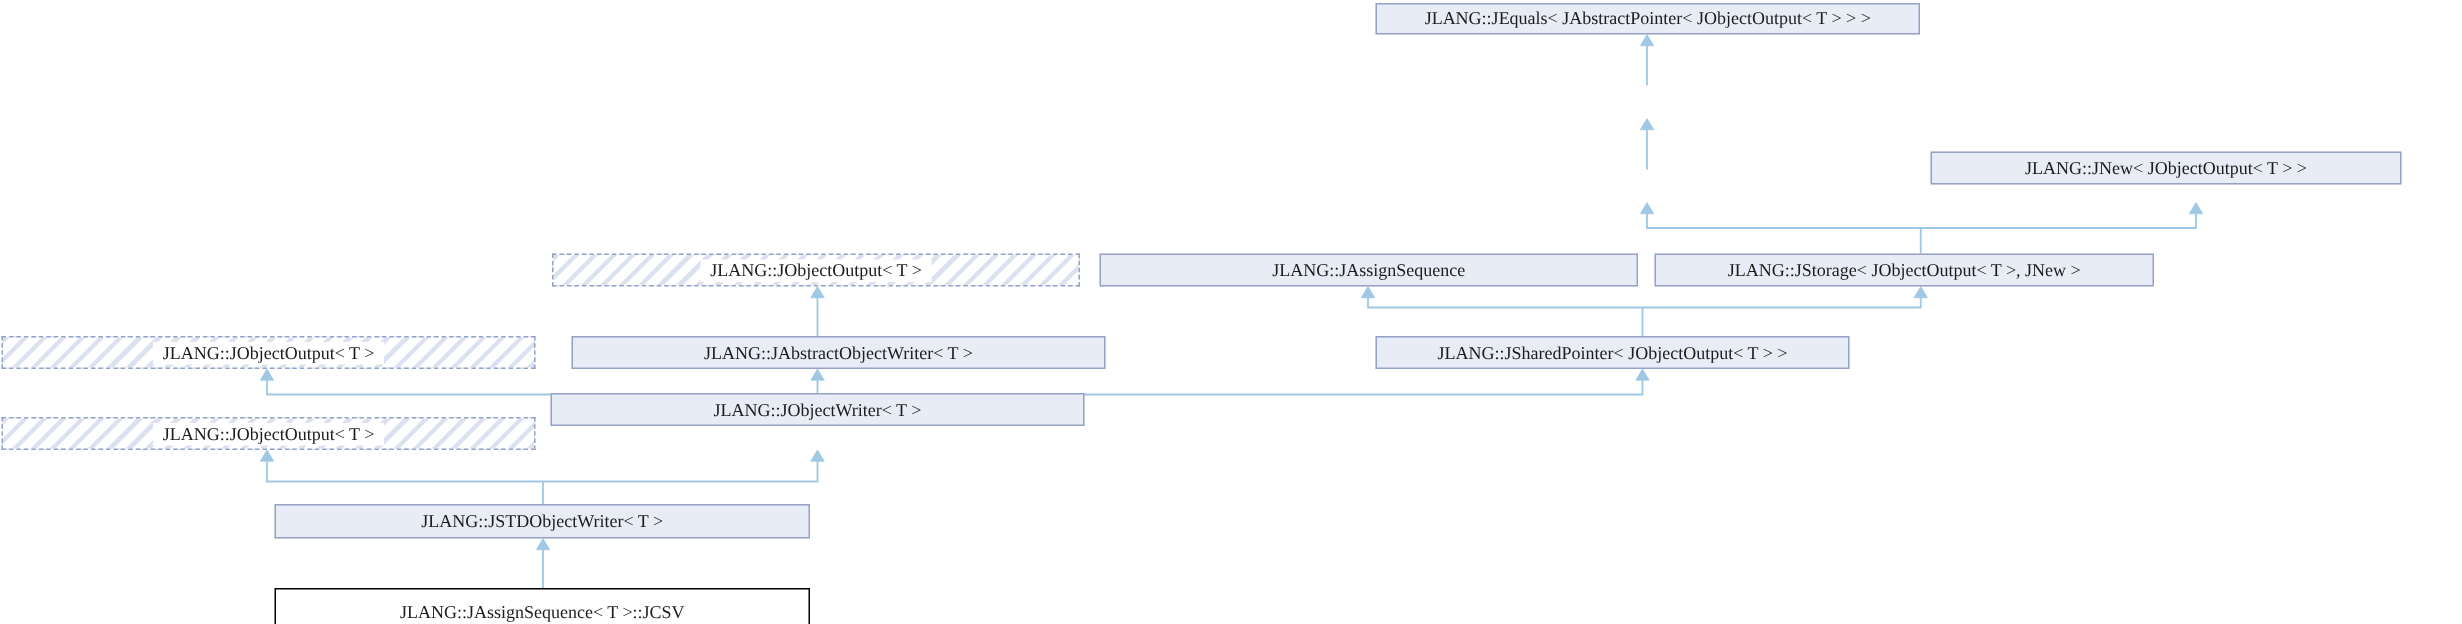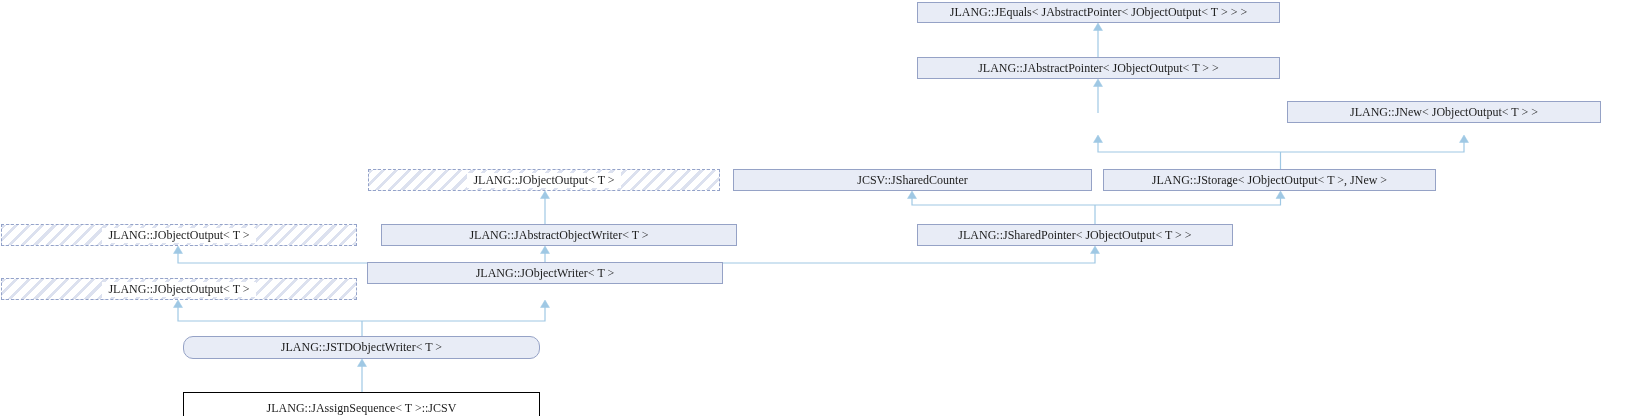--- a/index.html
+++ b/index.html
@@ -78,35 +78,32 @@
     <g>
       <path class="line" d="M362 392 L362 366"></path>
       <path class="arrow" d="M362 359 L357.5 366.5 L366.5 366.5 Z"></path>
     </g>
   </svg>
 
   <div class="node solid" style="left:917px;top:2px;width:363px;height:21px;">
     <span class="label">JLANG::JEquals&lt; JAbstractPointer&lt; JObjectOutput&lt; T &gt; &gt; &gt;</span>
   </div>
 
-  <div class="node solid" style="left:917px;top:57px;width:363px;height:22px;">
-    <span class="label">JLANG::JAbstractPointer&lt; JObjectOutput&lt; T &gt; &gt;</span>
-  </div>
 
 
   <div class="node solid" style="left:1287px;top:101px;width:314px;height:22px;">
     <span class="label">JLANG::JNew&lt; JObjectOutput&lt; T &gt; &gt;</span>
   </div>
 
   <div class="node dashed" style="left:368px;top:169px;width:352px;height:22px;">
     <span class="label">JLANG::JObjectOutput&lt; T &gt;</span>
   </div>
 
   <div class="node solid" style="left:733px;top:169px;width:359px;height:22px;">
-    <span class="label">JCSV::JSharedCounter</span>
+    <span class="label">JLANG::JAssignSequence</span>
   </div>
 
   <div class="node solid" style="left:1103px;top:169px;width:333px;height:22px;">
     <span class="label">JLANG::JStorage&lt; JObjectOutput&lt; T &gt;, JNew &gt;</span>
   </div>
 
   <div class="node dashed" style="left:1px;top:224px;width:356px;height:22px;">
     <span class="label">JLANG::JObjectOutput&lt; T &gt;</span>
   </div>
 
@@ -119,21 +116,21 @@
   </div>
 
   <div class="node dashed" style="left:1px;top:278px;width:356px;height:22px;">
     <span class="label">JLANG::JObjectOutput&lt; T &gt;</span>
   </div>
 
   <div class="node solid" style="left:367px;top:262px;width:356px;height:22px;">
     <span class="label">JLANG::JObjectWriter&lt; T &gt;</span>
   </div>
 
-  <div class="node solid" style="left:183px;top:336px;width:357px;height:23px;border-radius:10px;">
+  <div class="node solid" style="left:183px;top:336px;width:357px;height:23px;">
     <span class="label">JLANG::JSTDObjectWriter&lt; T &gt;</span>
   </div>
 
   <div class="node current" style="left:183px;top:392px;width:357px;height:32px;">
     <span class="label">JLANG::JAssignSequence&lt; T &gt;::JCSV</span>
   </div>
 
 </div>
 
 </body></html>

